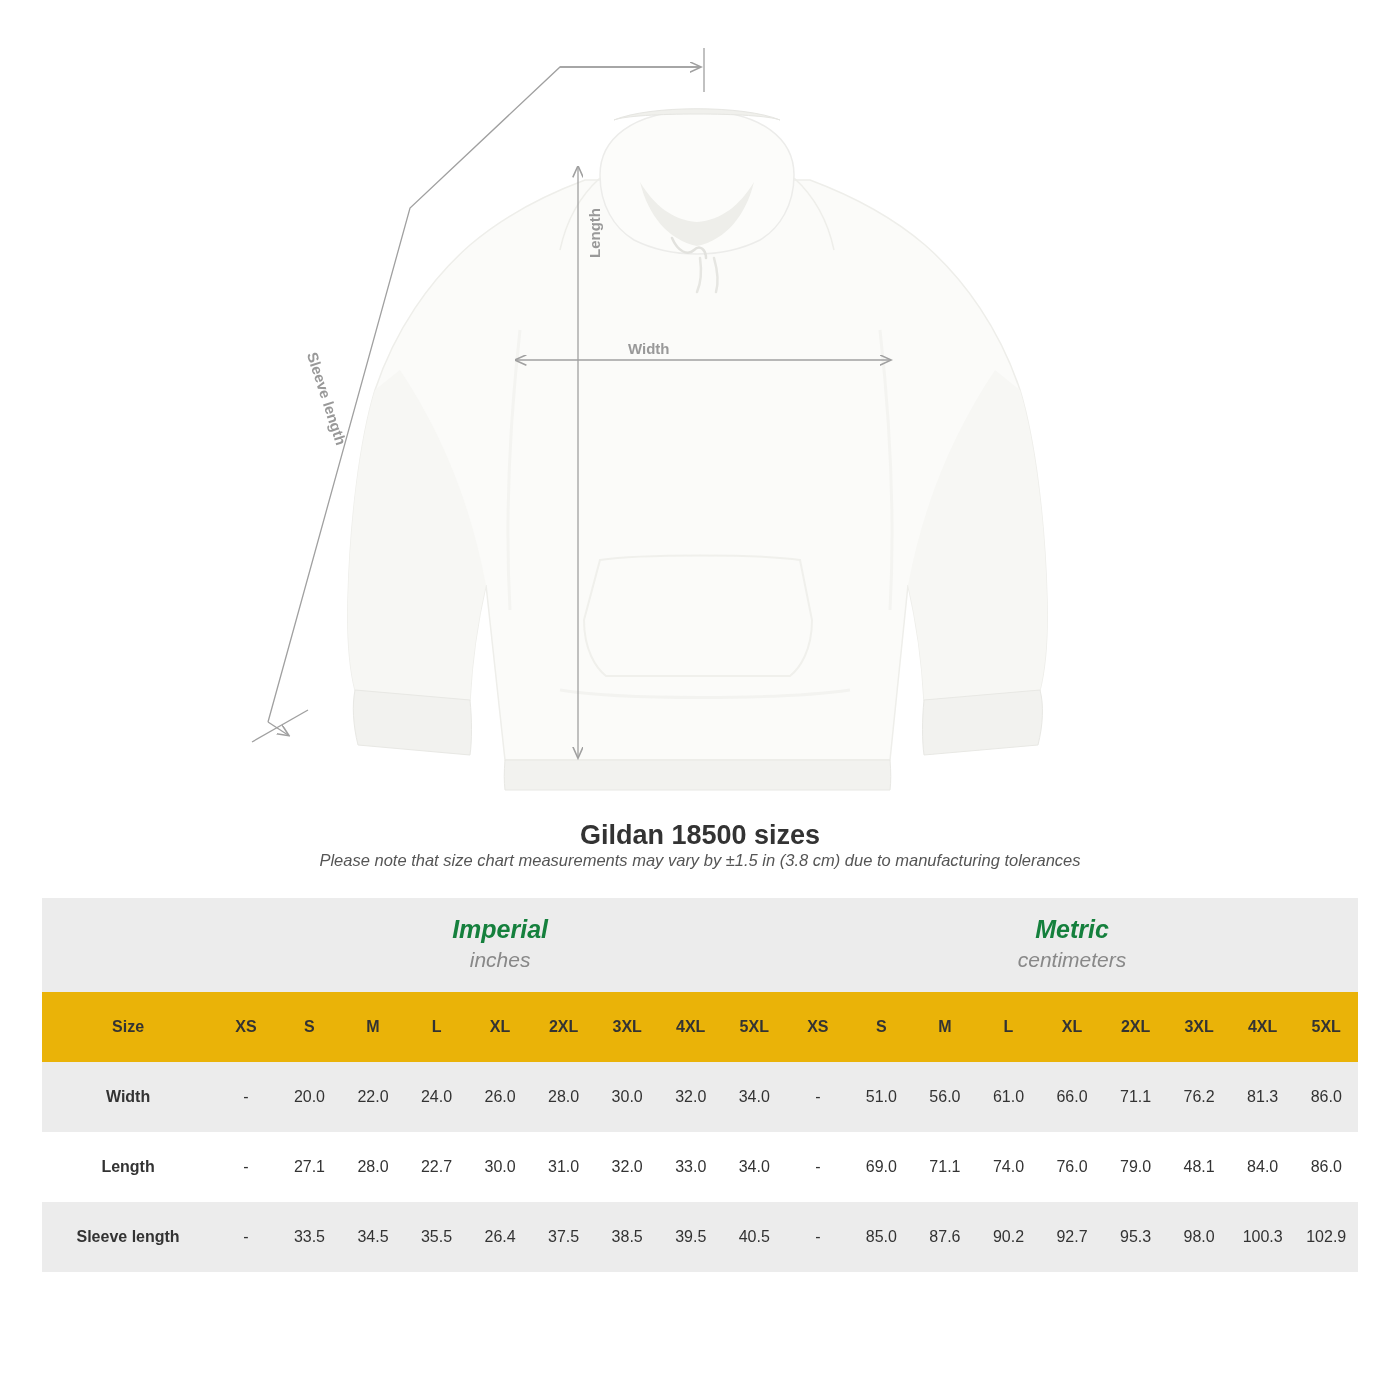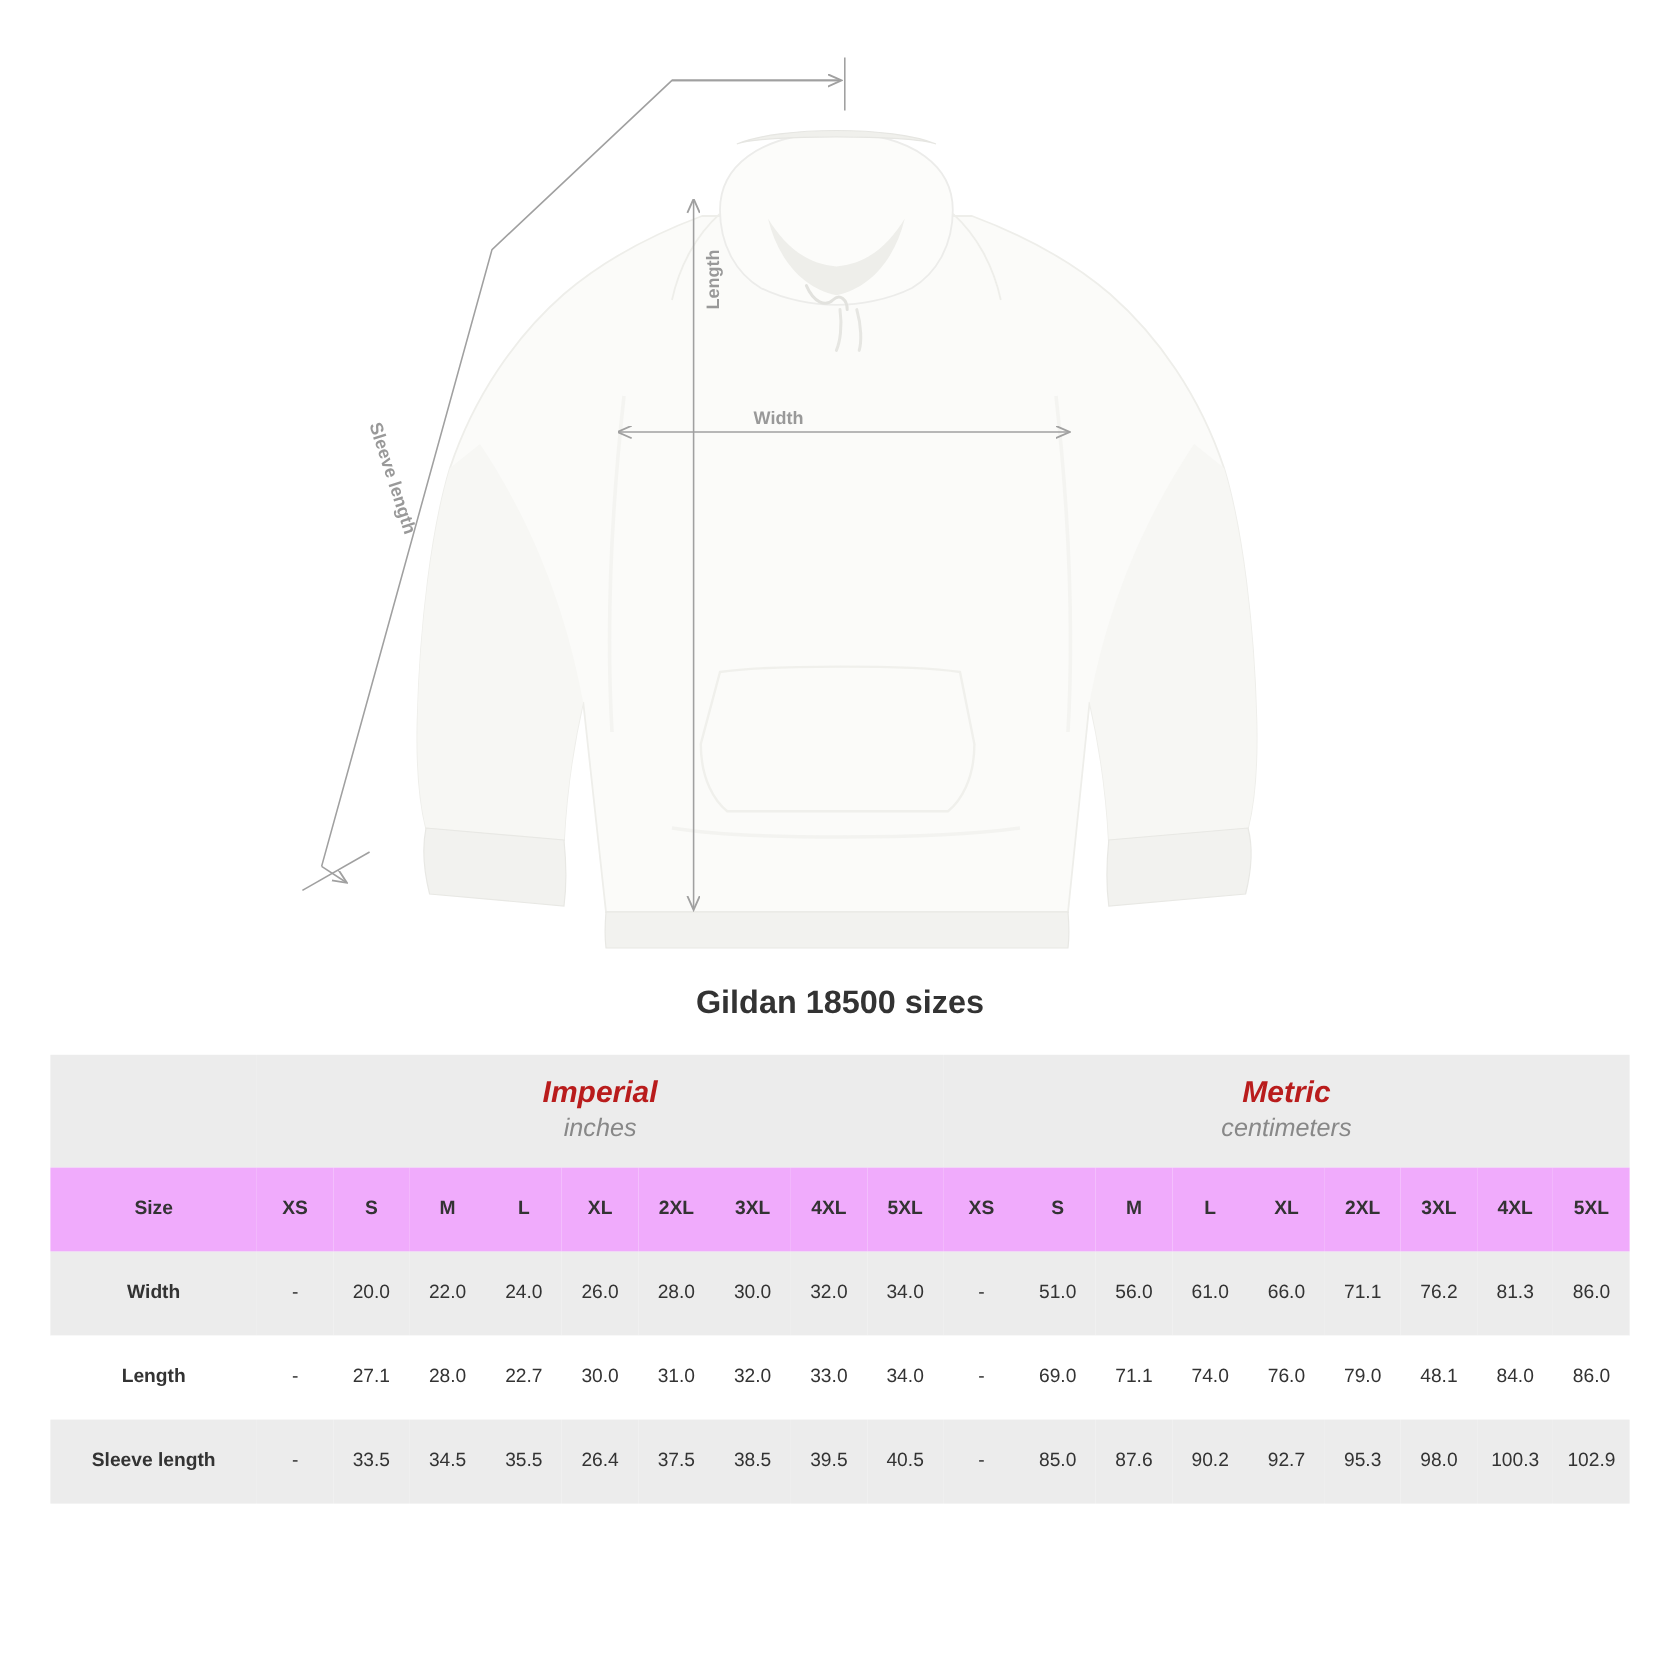--- a/index.html
+++ b/index.html
@@ -93,33 +93,33 @@
     height: 92px;
     background: #ececec;
   }
   .unit-row td.rowlabel-blank {
     background: #ececec;
   }
   .unit-title {
     font-size: 25px;
     font-weight: bold;
     font-style: italic;
-    color: #b91c1c;
+    color: #15803d;
     line-height: 1.15;
   }
   .unit-sub {
     font-size: 21px;
     font-style: italic;
     color: #888888;
     line-height: 1.5;
   }
   
   .size-row td {
     height: 68px;
-    background: #f0abfc;
+    background: #eab308;
     font-weight: bold;
     font-size: 16px;
     color: #444444;
   }
   .size-row td.rowlabel {
     font-weight: bold;
     font-size: 16px;
   }
   
   .data-row td {
@@ -229,20 +229,21 @@
     </g>
   </svg>
 
   <div class="diagram-label label-length">Length</div>
   <div class="diagram-label label-width">Width</div>
   <div class="diagram-label label-sleeve">Sleeve length</div>
 </div>
 
 <div class="title-block">
   <h1 class="chart-title">Gildan 18500 sizes</h1>
+  <p class="chart-note">Please note that size chart measurements may vary by ±1.5 in (3.8 cm) due to manufacturing tolerances</p>
 </div>
 
 <div class="table-wrap">
   <table class="size-table">
     <colgroup>
       <col class="col-label">
       <col class="col-cell">
         <col class="col-cell">
         <col class="col-cell">
         <col class="col-cell">

